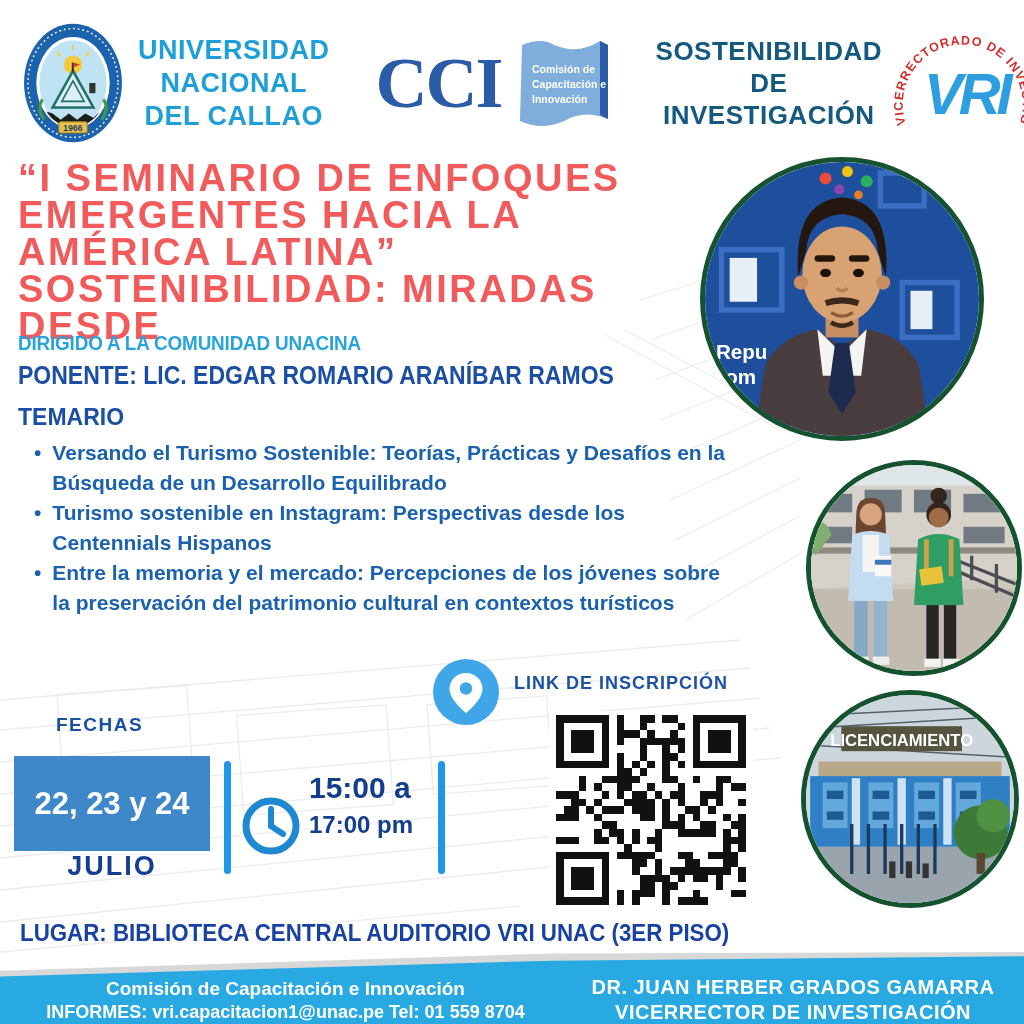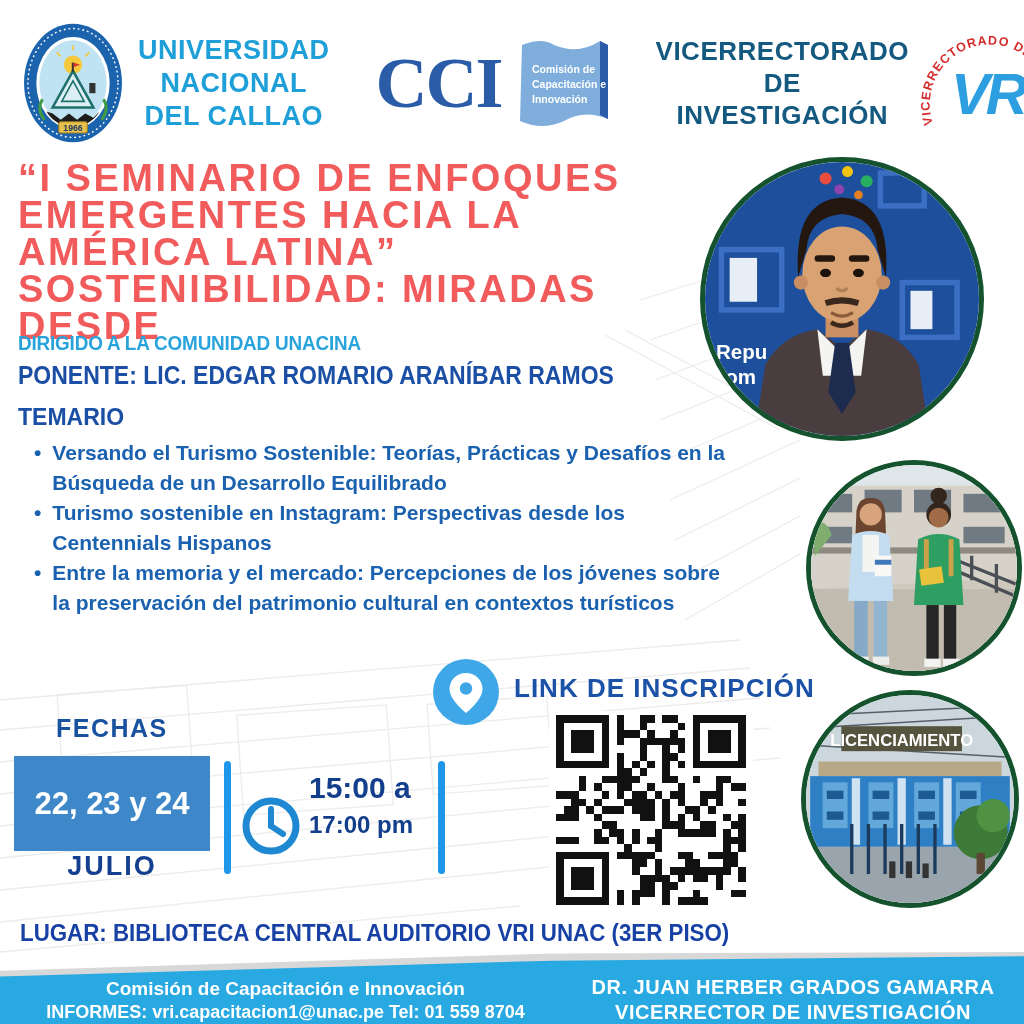--- a/index.html
+++ b/index.html
@@ -25,27 +25,27 @@
   .audience{left:18px;top:331px;color:#29A3DC;font-weight:800;font-size:21px;transform:scaleX(.9);transform-origin:left;z-index:2;letter-spacing:-.2px;}
   .speaker{left:18px;top:361px;color:#1B4FA5;font-weight:800;font-size:25px;transform:scaleX(.92);transform-origin:left;z-index:2;}
   .temario{left:18px;top:404px;color:#1B4FA5;font-weight:800;font-size:23px;z-index:2;}
 
   .agenda{left:34px;top:438px;width:706px;z-index:2;list-style:none;margin:0;padding:0;}
   .agenda li{display:flex;color:#1A61B0;font-weight:700;font-size:21px;line-height:30px;margin:0;}
   .agenda .dot{flex:0 0 auto;margin-right:11px;}
 
   
   .pin-badge{left:433px;top:659px;width:66px;height:66px;z-index:2;}
-  .reg-label{left:514px;top:673px;color:#1B52A8;font-weight:800;font-size:26px;letter-spacing:1px;z-index:2;}
+  .reg-label{left:514px;top:673px;color:#1B52A8;font-weight:800;font-size:18px;letter-spacing:1px;z-index:2;}
 
   .qr-box{left:549px;top:711px;width:204px;height:198px;background:#fff;z-index:2;display:flex;align-items:center;justify-content:center;}
   .qr-box svg{width:190px;height:190px;}
 
   
-  .fechas{left:56px;top:714px;color:#17519F;font-weight:800;font-size:25px;letter-spacing:1.5px;z-index:2;}
+  .fechas{left:56px;top:714px;color:#17519F;font-weight:800;font-size:19px;letter-spacing:1.5px;z-index:2;}
   .datebox{left:14px;top:756px;width:196px;height:95px;background:#3E88C9;color:#fff;font-weight:700;font-size:31px;display:flex;align-items:center;justify-content:center;z-index:2;}
   .julio{left:14px;top:851px;width:196px;text-align:center;color:#143F90;font-weight:800;font-size:27px;letter-spacing:2px;z-index:2;}
   .vbar{width:7px;height:113px;background:#1F97E8;border-radius:4px;z-index:2;}
   .vbar1{left:224px;top:761px;} .vbar2{left:438px;top:761px;}
   .clock{left:239px;top:794px;width:64px;height:64px;z-index:2;}
   .time1{left:309px;top:771px;color:#123E8C;font-weight:800;font-size:30px;z-index:2;}
   .time2{left:309px;top:811px;color:#123E8C;font-weight:800;font-size:24px;z-index:2;}
 
   .venue{left:20px;top:919px;color:#1741A5;font-weight:800;font-size:24px;transform:scaleX(.93);transform-origin:left;z-index:2;}
 
@@ -134,21 +134,21 @@
       <svg class="cci-flag" width="104" height="96" viewBox="0 0 104 96">
         <path d="M10 10 Q30 2 42 10 Q66 20 88 6 L96 10 L96 84 Q72 74 52 86 Q30 96 8 86 Z" fill="#7FAEDC"></path>
         <path d="M88 6 L96 10 L96 84 L88 80 Z" fill="#2B5CA8"></path>
         <text x="20" y="38" font-size="10.5" font-weight="bold" fill="#ffffff">Comisión de</text>
         <text x="20" y="53" font-size="10.5" font-weight="bold" fill="#ffffff">Capacitación e</text>
         <text x="20" y="68" font-size="10.5" font-weight="bold" fill="#ffffff">Innovación</text>
       </svg>
     </div>
 
     <div class="vice-title">
-      <div>VICERRECTORADO</div>
+      <div>SOSTENIBILIDAD</div>
       <div>DE INVESTIGACIÓN</div>
     </div>
 
     <svg class="vri-logo" viewBox="0 0 152 142">
       <defs>
           <path id="vriArc" d="M16 112 A60 60 0 1 1 128 116"></path>
         </defs>
       <text font-size="12.5" font-weight="bold" fill="#D42B2B" letter-spacing="1">
         <textPath href="#vriArc">VICERRECTORADO DE INVESTIGACIÓN</textPath>
       </text>

